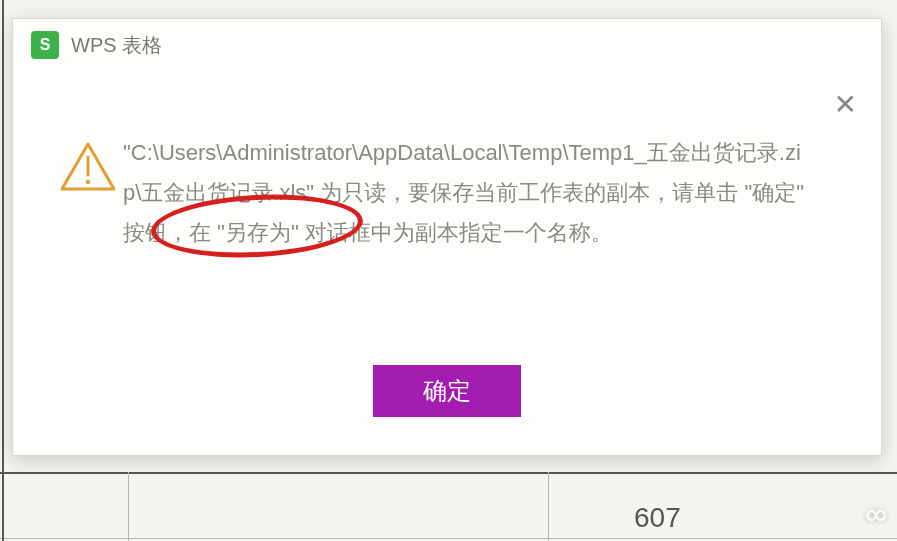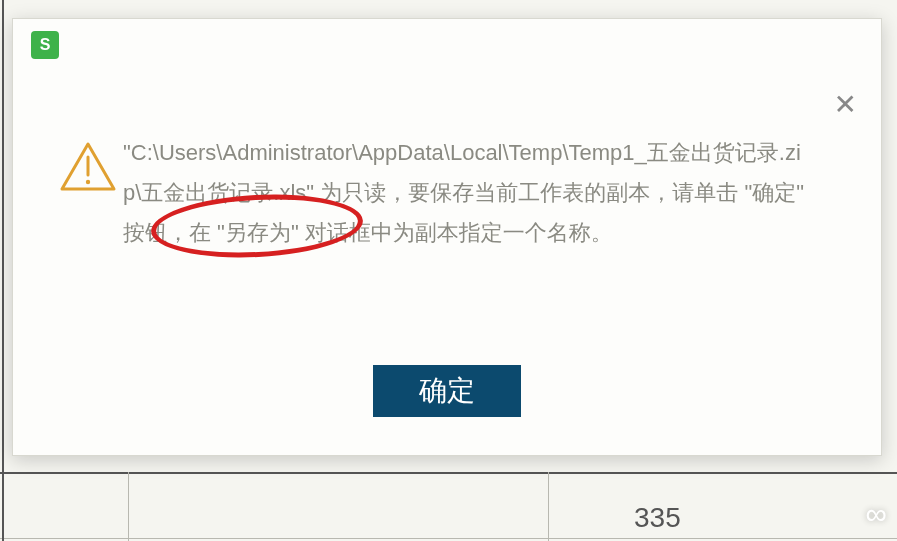--- a/index.html
+++ b/index.html
@@ -116,23 +116,23 @@
       pointer-events: none;
       transform: rotate(-3deg);
     }
     .ok-btn {
       position: absolute;
       left: 50%;
       transform: translateX(-50%);
       bottom: 38px;
       width: 148px;
       height: 52px;
-      background: #0c4a6e;
+      background: #a21caf;
       color: #fff;
-      font-size: 28px;
+      font-size: 24px;
       display: flex;
       align-items: center;
       justify-content: center;
       cursor: pointer;
       border: none;
     }
     .watermark {
       position: absolute;
       right: 16px;
       bottom: 10px;
@@ -151,26 +151,27 @@
   </style>
 </head>
 <body>
 
 <div class="spreadsheet-bg">
   <div class="grid-line-h thick" style="top:472px"></div>
   <div class="grid-line-h" style="top:538px"></div>
   <div class="grid-line-v thick" style="left:2px"></div>
   <div class="grid-line-v" style="left:128px; top:472px; height:70px; bottom:auto;"></div>
   <div class="grid-line-v" style="left:548px; top:472px; height:70px; bottom:auto;"></div>
-  <div class="cell-num" style="left:634px; top:502px;">335</div>
+  <div class="cell-num" style="left:634px; top:502px;">607</div>
 </div>
 
 <div class="dialog">
   <div class="title-bar">
     <div class="app-icon">S</div>
+    <div class="app-title">WPS 表格</div>
   </div>
   <div class="close-btn">✕</div>
 
   <div class="body-area">
     <div class="warn-icon">
       <svg width="58" height="52" viewBox="0 0 58 52">
         <path d="M29 3 L55 48 L3 48 Z" fill="none" stroke="#e0a030" stroke-width="3" stroke-linejoin="round"></path>
         <line x1="29" y1="16" x2="29" y2="34" stroke="#e0a030" stroke-width="3" stroke-linecap="round"></line>
         <circle cx="29" cy="41" r="2.2" fill="#e0a030"></circle>
       </svg>

